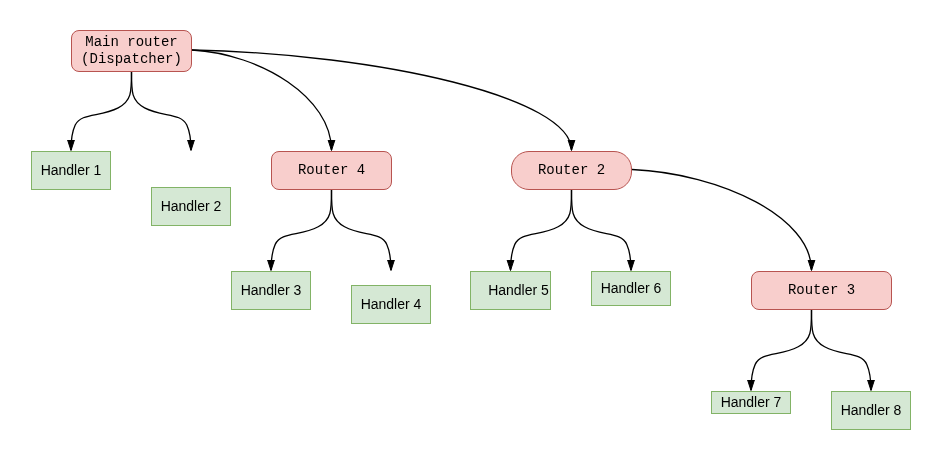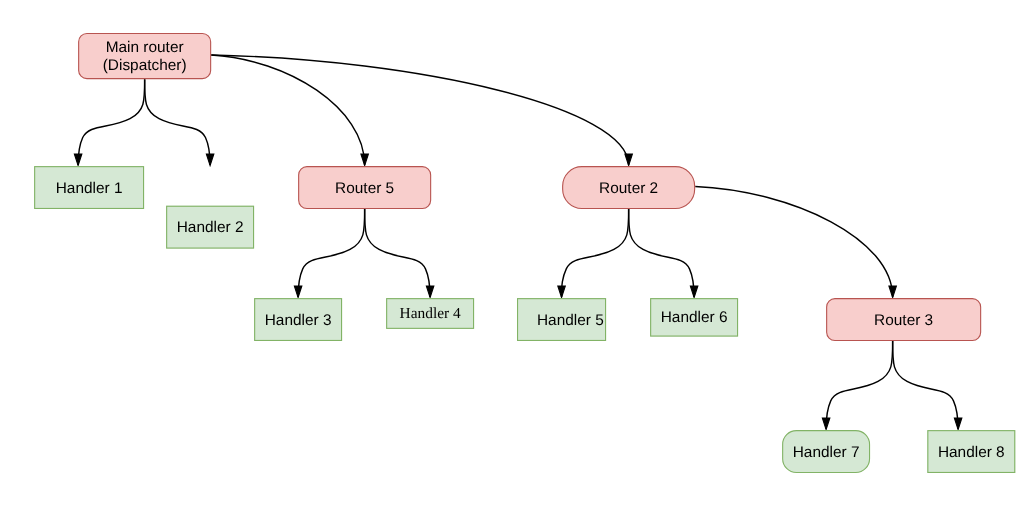--- a/index.html
+++ b/index.html
@@ -30,20 +30,21 @@
     justify-content: center;
     text-align: center;
     font-size: 14px;
     line-height: 17px;
     color: #000000;
   }
   .node.router {
     background: #f8cecc;
     border: 1.5px solid #b85450;
     border-radius: 8px;
+    font-family: Liberation Mono, monospace;
   }
   .node.handler {
     background: #d5e8d4;
     border: 1px solid #82b366;
     border-radius: 0;
   }
 </style>
 </head>
 <body>
 
@@ -66,47 +67,47 @@
         <path class="edge" d="M632,169.5 C721.8,173.5 811.5,217.7 811.5,270" marker-end="url(#arrowhead)"></path>
         <path class="edge" d="M811.5,310 C811.5,330.8 811.5,339.6 798.2,346.8 C780,356.4 761.3,351.6 755.2,364.4 C751.6,372.4 751,378.8 751,390" marker-end="url(#arrowhead)"></path>
         <path class="edge" d="M811.5,310 C811.5,330.8 811.5,339.6 824.6,346.8 C842.4,356.4 860.9,351.6 866.8,364.4 C870.4,372.4 871,378.8 871,390" marker-end="url(#arrowhead)"></path>
       </g>
   </svg>
   <div id="nodes">
       <div class="node router" style="left: 71px; top: 30px; width: 121px; height: 42px;">
         <div>Main router</div>
         <div>(Dispatcher)</div>
       </div>
-      <div class="node handler" style="left: 31px; top: 151px; width: 100px; height: 39px;">
+      <div class="node handler" style="left: 31px; top: 151px; width: 80px; height: 39px;">
         <div>Handler 1</div>
       </div>
       <div class="node handler" style="left: 151px; top: 151px; width: 80px; height: 39px; margin-top: 36px;">
         <div>Handler 2</div>
       </div>
       <div class="node router" style="left: 271px; top: 151px; width: 121px; height: 39px;">
-        <div>Router 5</div>
+        <div>Router 4</div>
       </div>
       <div class="node router" style="left: 511px; top: 151px; width: 121px; height: 39px; border-radius: 18px;">
         <div>Router 2</div>
       </div>
       <div class="node handler" style="left: 231px; top: 271px; width: 80px; height: 39px;">
         <div>Handler 3</div>
       </div>
-      <div class="node handler" style="left: 351px; top: 271px; width: 80px; height: 28px; font-family: Liberation Serif, serif;">
+      <div class="node handler" style="left: 351px; top: 285px; width: 80px; height: 39px;">
         <div>Handler 4</div>
       </div>
       <div class="node handler" style="left: 470px; top: 271px; width: 81px; height: 39px; padding-left: 16px;">
         <div>Handler 5</div>
       </div>
       <div class="node handler" style="left: 591px; top: 271px; width: 80px; height: 35px;">
         <div>Handler 6</div>
       </div>
       <div class="node router" style="left: 751px; top: 271px; width: 141px; height: 39px;">
         <div>Router 3</div>
       </div>
-      <div class="node handler" style="left: 711px; top: 391px; width: 80px; height: 39px; border-radius: 13px;">
+      <div class="node handler" style="left: 711px; top: 391px; width: 80px; height: 23px;">
         <div>Handler 7</div>
       </div>
-      <div class="node handler" style="left: 831px; top: 391px; width: 80px; height: 39px; margin-left: 12px;">
+      <div class="node handler" style="left: 831px; top: 391px; width: 80px; height: 39px;">
         <div>Handler 8</div>
       </div>
     </div>
 </div>
 
 </body></html>

